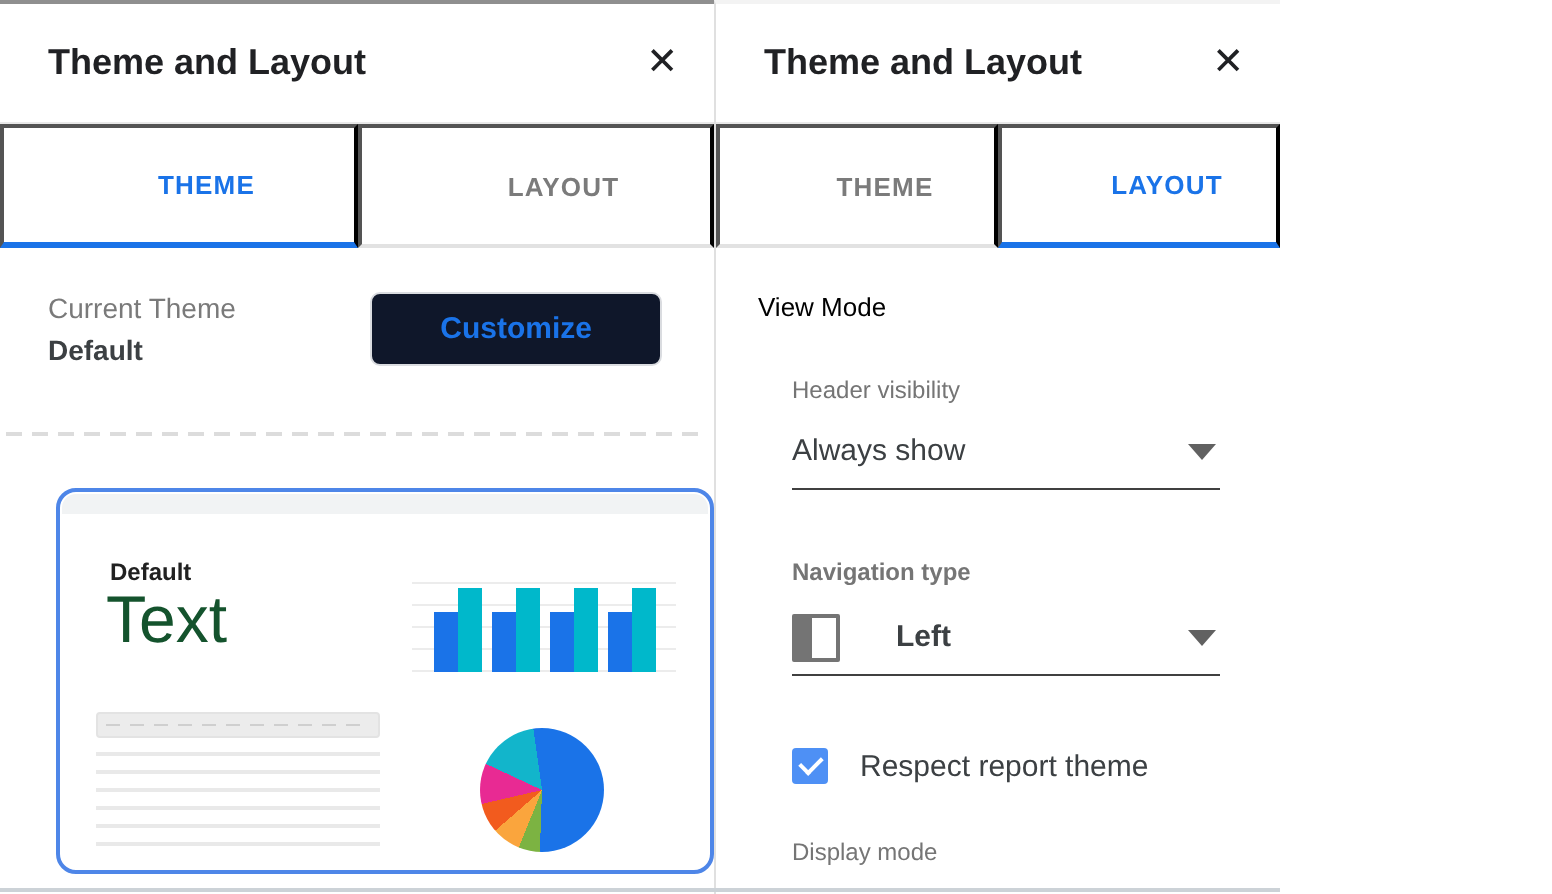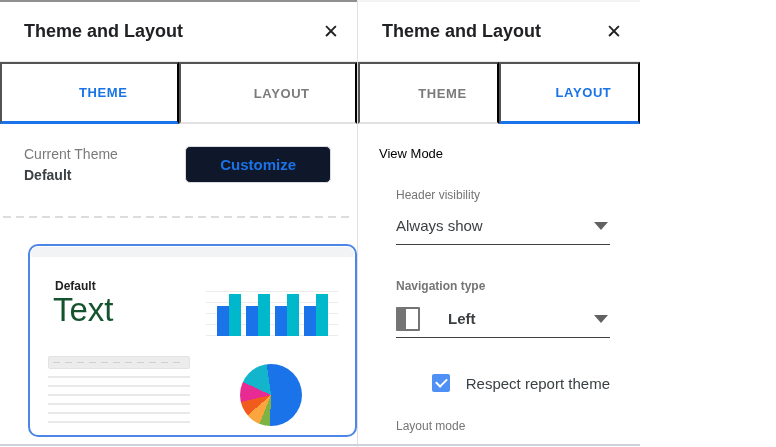--- a/index.html
+++ b/index.html
@@ -82,21 +82,21 @@
   .field-2 .select-row { margin-top:14px; padding-bottom:6px; }
   .select-value { font-size:15px; color:#3c4043; line-height:20px; }
   .chevron { margin-left:auto; width:0; height:0; margin-right:2px;
              border-left:7px solid transparent; border-right:7px solid transparent;
              border-top:8px solid #616161; }
   .nav-icon { position:relative; width:24px; height:24px; border:2px solid #747474;
               border-radius:1px; background:#fff; margin-right:12px; flex:none; }
   .nav-icon::after { content:''; position:absolute; left:0; top:0; bottom:0; width:8px;
               background:#747474; border-right:2px solid #fff; }
 
-  .checkbox-row { display:flex; align-items:center; margin:36px 0 0 17px; cursor:pointer;justify-content:flex-end; }
+  .checkbox-row { display:flex; align-items:center; margin:36px 0 0 17px; cursor:pointer; }
   .checkbox { width:18px; height:18px; border-radius:2px; position:relative; flex:none;
               border:2px solid #757575; background:#fff; }
   .checkbox.checked { border:none; background:var(--checkbox-blue,#4e90f5); }
   .checkbox.checked::after { content:''; position:absolute; left:4px; top:4px; width:9px; height:5px;
               border-left:2px solid #fff; border-bottom:2px solid #fff; transform:rotate(-45deg); }
   .checkbox-label { margin-left:16px; font-size:15px; color:#3c4043; }
   .display-mode-label { margin:27px 0 0 17px; font-size:12px; color:#757575; }
 
   .bottom-line { position:absolute; left:0; right:0; bottom:1px; height:2px;
                  background:#ccd2d7; pointer-events:none; }
@@ -186,18 +186,18 @@
           <span class="select-value">Left</span>
           <span class="chevron"></span>
         </div>
       </div>
 
       <div class="checkbox-row">
         <span class="checkbox checked"></span>
         <span class="checkbox-label">Respect report theme</span>
       </div>
 
-      <div class="display-mode-label">Layout mode</div>
+      <div class="display-mode-label">Display mode</div>
     </div>
   </section>
 
   <div class="bottom-line"></div>
 </div>
 
 </body></html>

